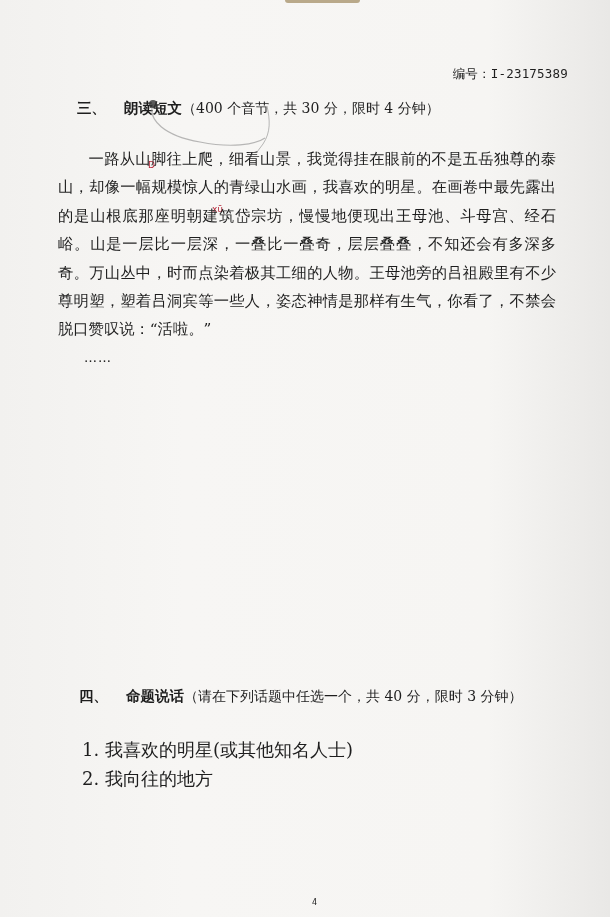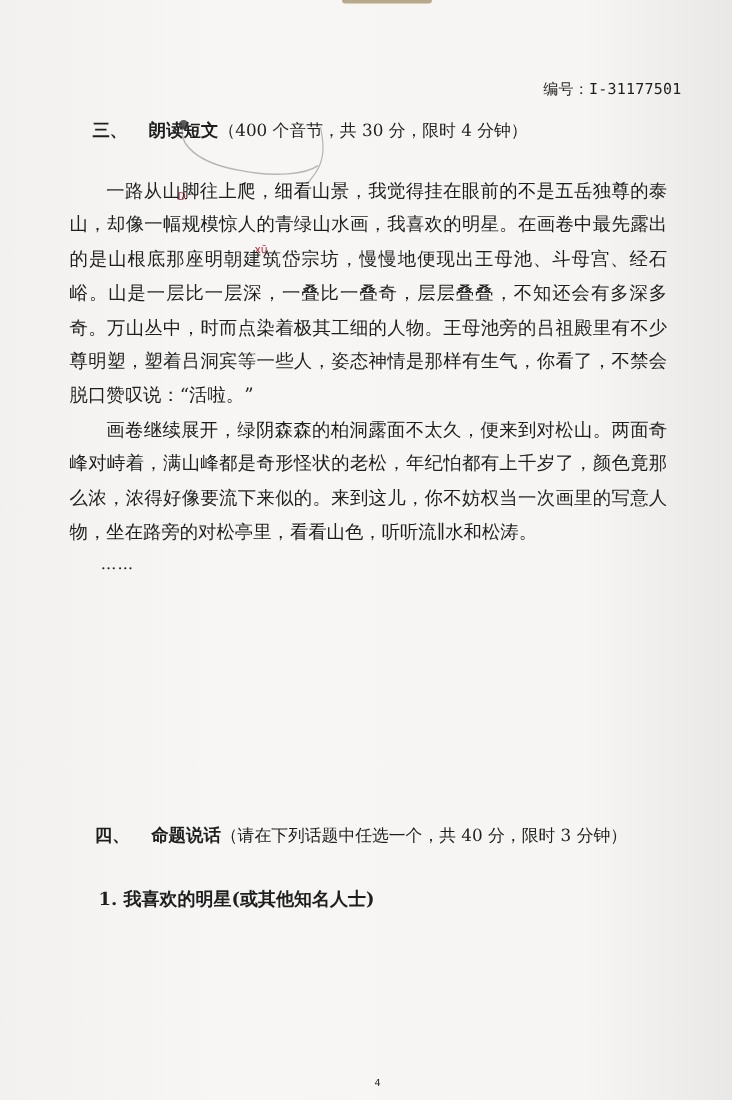--- a/index.html
+++ b/index.html
@@ -35,21 +35,21 @@
   .sec4 { top: 687px; left: 62px; }
   .passage {
     position: absolute; left: 58px; top: 145px; width: 498px;
     font-size: 15.3px; line-height: 28.4px;
     text-align: justify;
   }
   .passage p { margin: 0; text-indent: 2em; }
   .passage .ellipsis { text-indent: 2em; letter-spacing: 1px; font-size: 13px; }
   .topics {
     position: absolute; left: 82px; top: 735px;
-    font-size: 15px; line-height: 29px; font-weight: bold;
+    font-size: 18px; line-height: 29px;
   }
   .topic { white-space: nowrap; }
   .page-num {
     position: absolute; left: 312px; top: 898px; font-size: 8px;
     font-family: "DejaVu Sans", sans-serif;
   }
   .pen-mark {
     position: absolute; pointer-events: none;
   }
   .annot {
@@ -57,44 +57,44 @@
     font-family: "DejaVu Sans", sans-serif;
   }
 </style>
 </head>
 <body>
 
 <div class="page">
   <div class="top-edge"></div>
 
   <div class="serial">
-    <span class="lbl">编号：</span><span>I-31177501</span>
+    <span class="lbl">编号：</span><span>I-23175389</span>
   </div>
 
   <div class="section-head sec3">
     <span class="num">三、</span><span class="title">朗读短文</span><span class="note">（400 个音节，共 30 分，限时 4 分钟）</span>
   </div>
 
   <svg class="pen-mark" style="left:145px; top:100px;" width="160" height="60" viewBox="0 0 160 60">
     <path d="M8 4 C 2 20, 20 36, 55 42 C 85 48, 110 45, 120 38" stroke="#8a8a8a" stroke-width="1.2" fill="none" opacity="0.6"></path>
     <path d="M122 6 C 125 20, 126 32, 118 44 L 112 52" stroke="#8a8a8a" stroke-width="1" fill="none" opacity="0.6"></path>
     <circle cx="8" cy="4" r="4" fill="#333" opacity="0.8"></circle>
   </svg>
 
   <span class="annot" style="left:148px; top:160px;">D</span>
   <span class="annot" style="left:212px; top:204px;">xū</span>
 
   <div class="passage">
     <p>一路从山脚往上爬，细看山景，我觉得挂在眼前的不是五岳独尊的泰山，却像一幅规模惊人的青绿山水画，我喜欢的明星。在画卷中最先露出的是山根底那座明朝建筑岱宗坊，慢慢地便现出王母池、斗母宫、经石峪。山是一层比一层深，一叠比一叠奇，层层叠叠，不知还会有多深多奇。万山丛中，时而点染着极其工细的人物。王母池旁的吕祖殿里有不少尊明塑，塑着吕洞宾等一些人，姿态神情是那样有生气，你看了，不禁会脱口赞叹说：“活啦。”</p>
-    <p>画卷继续展开，绿阴森森的柏洞露面不太久，便来到对松山。两面奇峰对峙着，满山峰都是奇形怪状的老松，年纪怕都有上千岁了，颜色竟那么浓，浓得好像要流下来似的。来到这儿，你不妨权当一次画里的写意人物，坐在路旁的对松亭里，看看山色，听听流∥水和松涛。</p>
     <p class="ellipsis">……</p>
   </div>
 
   <div class="section-head sec4">
     <span class="num">四、</span><span class="title">命题说话</span><span class="note">（请在下列话题中任选一个，共 40 分，限时 3 分钟）</span>
   </div>
 
   <div class="topics">
     <div class="topic">1. 我喜欢的明星(或其他知名人士)</div>
+    <div class="topic">2. 我向往的地方</div>
   </div>
 
   <div class="page-num">4</div>
 </div>
 
 </body></html>

